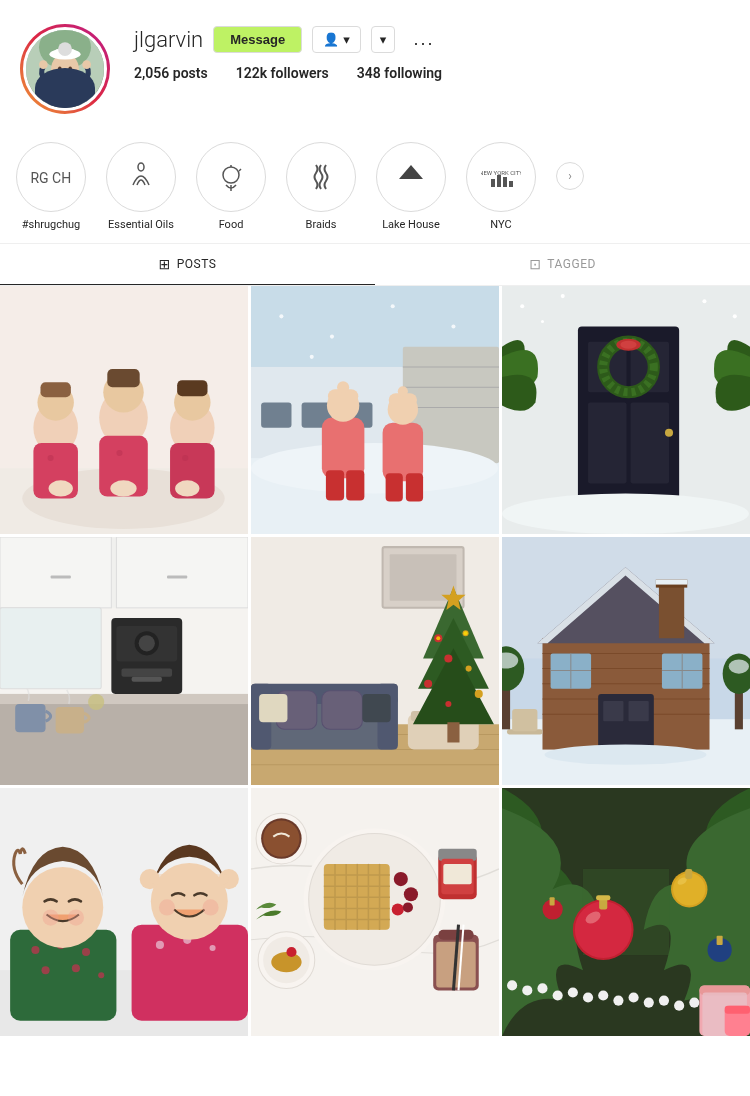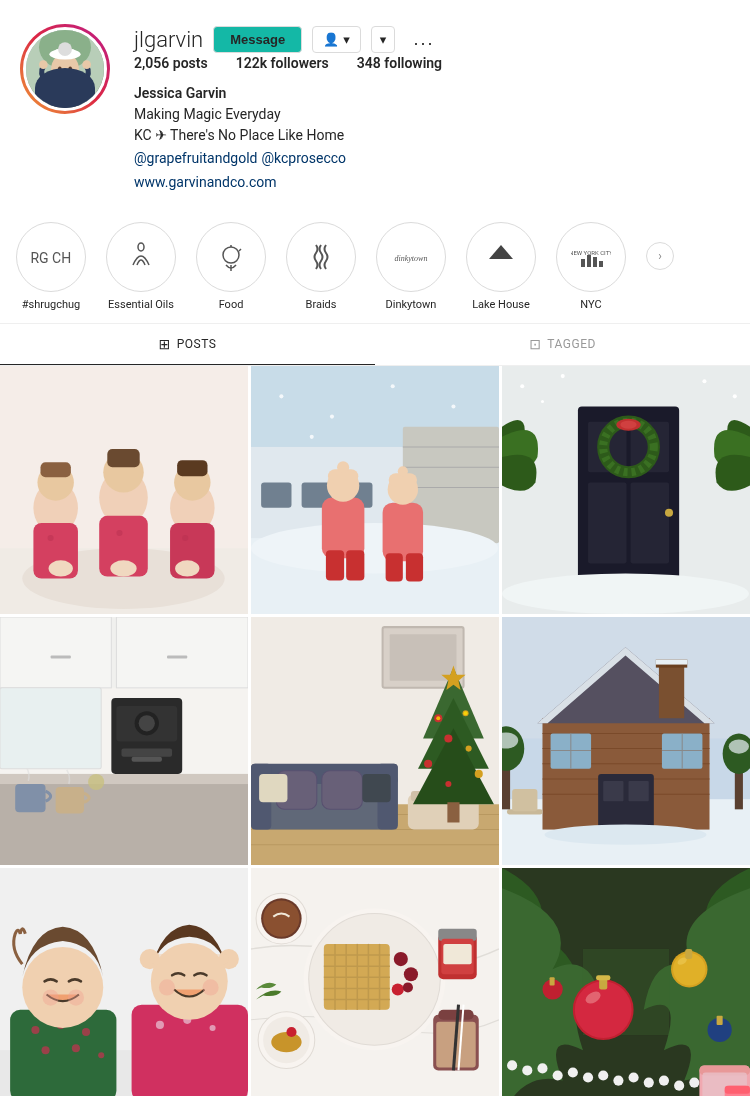--- a/index.html
+++ b/index.html
@@ -64,32 +64,33 @@
       border-radius: 50% 50% 0 0;
     }
 
     .profile-info {
       flex: 1;
     }
     .profile-username-row {
       display: flex;
       align-items: center;
       gap: 10px;
+      margin-bottom: 10px;
       flex-wrap: wrap;
     }
     .username {
       font-size: 22px;
       font-weight: 300;
       color: #262626;
     }
     .btn-message {
       padding: 5px 16px;
       border: 1px solid #dbdbdb;
       border-radius: 4px;
-      background: #14b8a6;
+      background: #bef264;
       font-size: 13px;
       font-weight: 600;
       color: #262626;
       cursor: pointer;
     }
     .btn-follow-icon {
       padding: 5px 10px;
       border: 1px solid #dbdbdb;
       border-radius: 4px;
       background: #fff;
@@ -303,33 +304,20 @@
       <div class="stat-item">
         <span>122k</span>
         <span>followers</span>
       </div>
       <div class="stat-item">
         <span>348</span>
         <span>following</span>
       </div>
     </div>
 
-    <div class="bio-section">
-      <div class="bio-name">Jessica Garvin</div>
-      <div class="bio-line">Making Magic Everyday</div>
-      <div class="bio-line">KC ✈ There's No Place Like Home</div>
-      <div>
-        <a class="bio-link" href="#">@grapefruitandgold</a>
-        <span> </span>
-        <a class="bio-link" href="#">@kcprosecco</a>
-      </div>
-      <div>
-        <a class="bio-link" href="#">www.garvinandco.com</a>
-      </div>
-    </div>
   </div>
 </div>
 
 <div class="highlights-section">
   <div class="highlight-item">
     <div class="highlight-circle">
       <svg width="40" height="40" viewBox="0 0 40 40">
           <text x="50%" y="55%" dominant-baseline="middle" text-anchor="middle" font-size="14" fill="#555">SHRG CHUG</text>
         </svg>
     </div>
@@ -359,28 +347,20 @@
   </div>
   <div class="highlight-item">
     <div class="highlight-circle">
       <svg width="40" height="40" viewBox="0 0 40 40">
         <path d="M15 8 Q18 12 15 16 Q12 20 15 24 Q18 28 15 32" stroke="#555" stroke-width="2" fill="none"></path>
         <path d="M20 8 Q17 12 20 16 Q23 20 20 24 Q17 28 20 32" stroke="#555" stroke-width="2" fill="none"></path>
         <path d="M25 8 Q22 12 25 16 Q28 20 25 24 Q22 28 25 32" stroke="#555" stroke-width="2" fill="none"></path>
       </svg>
     </div>
     <span class="highlight-label">Braids</span>
-  </div>
-  <div class="highlight-item">
-    <div class="highlight-circle">
-      <svg width="40" height="40" viewBox="0 0 40 40">
-        <text x="50%" y="55%" dominant-baseline="middle" text-anchor="middle" font-size="8" fill="#555" font-family="serif" font-style="italic">dinkytown</text>
-      </svg>
-    </div>
-    <span class="highlight-label">Dinkytown</span>
   </div>
   <div class="highlight-item">
     <div class="highlight-circle">
       <svg width="40" height="40" viewBox="0 0 40 40">
         <polygon points="20,8 32,22 8,22" fill="#444"></polygon>
       </svg>
     </div>
     <span class="highlight-label">Lake House</span>
   </div>
   <div class="highlight-item">

